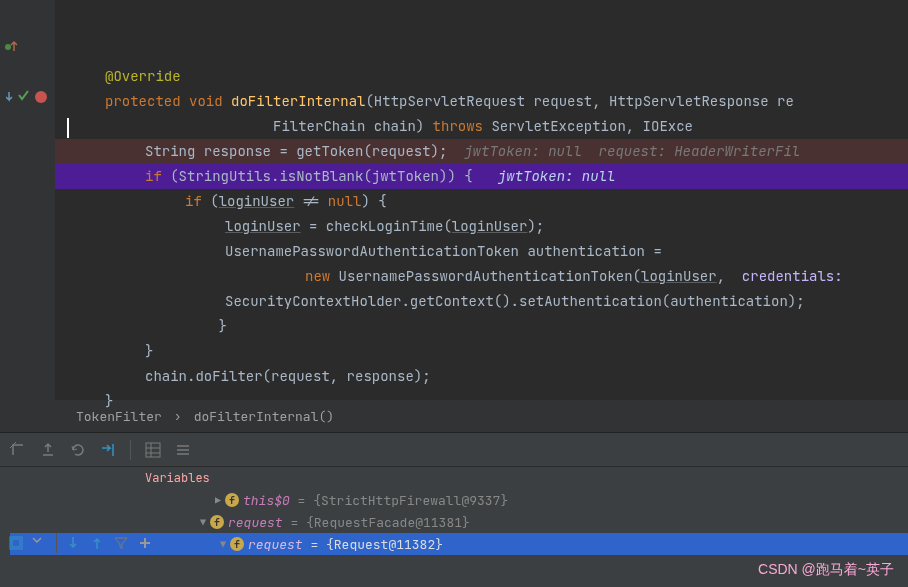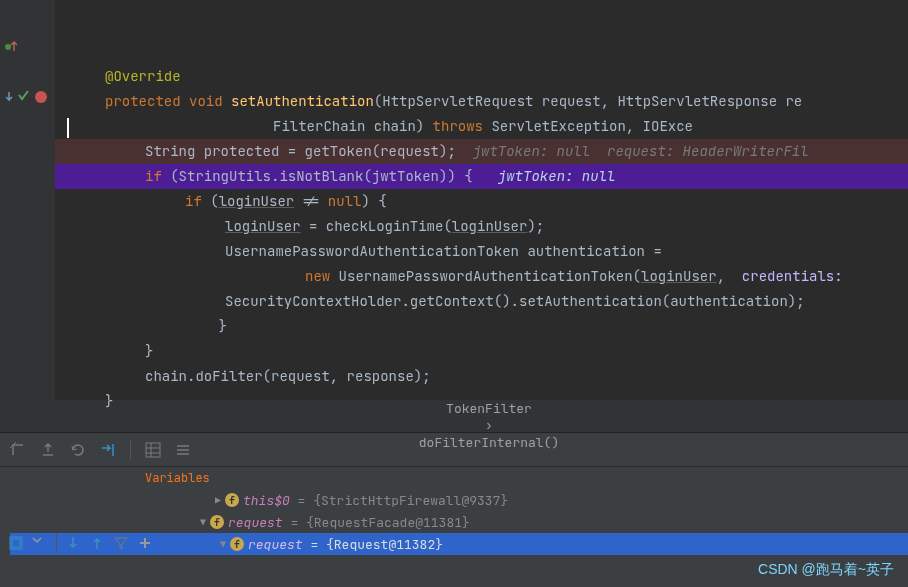--- a/index.html
+++ b/index.html
@@ -11,37 +11,37 @@
 .line { height:25px; line-height:25px; white-space:pre; padding-left:50px; }
 .hl-line { background:#4c1d95; }
 .active-line { background:#4a3131; }
 .k-anno { color:#bbb529; }
 .k-kw { color:#cc7832; }
 .k-fn { color:#ffc66d; }
 .k-italic { }
 .k-param { color:#787878; font-style:italic; }
 .k-hint { color:#c4b5fd; }
 .k-under { text-decoration:underline; text-decoration-color:#5c5c5c; }
-.breadcrumb { height:32px; background:#313335; display:flex; align-items:center; padding-left:70px; color:#a0a0a0; font-size:13px;flex-direction:column; }
+.breadcrumb { height:32px; background:#313335; display:flex; align-items:center; padding-left:70px; color:#a0a0a0; font-size:13px; }
 .breadcrumb span { padding:0 6px; }
 .debug-panel { background:#3c3f41; height:155px; border-top:1px solid #222; }
 .debug-toolbar { height:34px; display:flex; align-items:center; padding-left:10px; gap:14px; border-bottom:1px solid #2b2b2b; }
 .tb-icon { width:16px; height:16px; display:inline-block; cursor:pointer; }
-.variables-header { height:22px; background:#3c3f41; font-size:12px; color:#f97316; padding-left:145px; padding-top:3px; }
+.variables-header { height:22px; background:#3c3f41; font-size:12px; color:#fca5a5; padding-left:145px; padding-top:3px; }
 .var-tree { padding-left:10px; }
 .var-row { height:22px; display:flex; align-items:center; font-size:13px; white-space:pre; }
 .var-row.active { background:#2f65ca; color:#fff; }
 .var-arrow { color:#888; margin-right:4px; font-size:10px; }
 .var-badge { width:14px; height:14px; border-radius:50%; background:#c9a84c; color:#333; font-size:10px; display:inline-flex; align-items:center; justify-content:center; margin-right:4px; font-weight:bold; }
 .var-name { color:#c77dbb;font-style:italic; }
 .var-row.active .var-name { color:#d8b8e6; }
 .var-val { color:#888; }
 .var-row.active .var-val { color:#ddd; }
 .left-toolbar { position:absolute; left:0; top:508px; width:165px; display:flex; align-items:center; gap:8px; padding-left:8px; height:70px; }
-.watermark { position:absolute; right:14px; bottom:8px; color:#7dd3fc; font-size:14px; font-family:sans-serif; }
+.watermark { position:absolute; right:14px; bottom:8px; color:#f9a8d4; font-size:14px; font-family:sans-serif; }
 svg { display:block; }
 .cursor-line { position:absolute; left:67px; top:118px; width:2px; height:20px; background:#fff; }
 </style>
 </head>
 <body>
 
 <div class="editor">
   <div class="gutter">
     <svg class="gutter-icon" style="left:4px;top:40px">
         <circle cx="4" cy="7" r="3" fill="#4a8c3f"></circle>
@@ -53,23 +53,23 @@
     <svg class="gutter-icon" style="left:18px;top:90px">
         <path d="M1 5 L4 9 L10 1" stroke="#5a9e5a" fill="none" stroke-width="2"></path>
       </svg>
     <svg class="gutter-icon" style="left:34px;top:90px">
         <circle cx="7" cy="7" r="6" fill="#c75450"></circle>
       </svg>
   </div>
   <div class="cursor-line"></div>
   <div class="code-area">
     <div class="line"><span class="k-anno">@Override</span></div>
-    <div class="line"><span class="k-kw">protected</span> <span class="k-kw">void</span> <span class="k-fn">setAuthentication</span><span>(HttpServletRequest request, HttpServletResponse re</span></div>
+    <div class="line"><span class="k-kw">protected</span> <span class="k-kw">void</span> <span class="k-fn">doFilterInternal</span><span>(HttpServletRequest request, HttpServletResponse re</span></div>
     <div class="line"><span>                    FilterChain chain) </span><span class="k-kw">throws</span><span> ServletException, IOExce</span></div>
-    <div class="line active-line" style="padding-left:90px"><span>String protected = </span><span class="k-italic">getToken</span><span>(request);  </span><span class="k-param">jwtToken: null  request: HeaderWriterFil</span></div>
+    <div class="line active-line" style="padding-left:90px"><span>String response = </span><span class="k-italic">getToken</span><span>(request);  </span><span class="k-param">jwtToken: null  request: HeaderWriterFil</span></div>
     <div class="line hl-line" style="padding-left:90px"><span class="k-kw">if</span><span> (StringUtils.</span><span class="k-italic">isNotBlank</span><span>(jwtToken)) {   </span><span class="k-param" style="color:#b8d4e8">jwtToken: null</span></div>
     <div class="line" style="padding-left:130px"><span class="k-kw">if</span><span> (</span><span class="k-under">loginUser</span><span> != </span><span class="k-kw">null</span><span>) {</span></div>
     <div class="line" style="padding-left:170px"><span class="k-under">loginUser</span><span> = checkLoginTime(</span><span class="k-under">loginUser</span><span>);</span></div>
     <div class="line" style="padding-left:170px"><span>UsernamePasswordAuthenticationToken authentication =</span></div>
     <div class="line" style="padding-left:250px"><span class="k-kw">new</span><span> UsernamePasswordAuthenticationToken(</span><span class="k-under">loginUser</span><span>,  </span><span class="k-hint">credentials:</span></div>
     <div class="line" style="padding-left:170px"><span>SecurityContextHolder.</span><span class="k-italic">getContext</span><span>().setAuthentication(authentication);</span></div>
     <div class="line" style="padding-left:130px"><span>    }</span></div>
     <div class="line" style="padding-left:90px"><span>}</span></div>
     <div class="line" style="padding-left:90px"><span>chain.doFilter(request, response);</span></div>
     <div class="line" style="padding-left:50px"><span>}</span></div>

